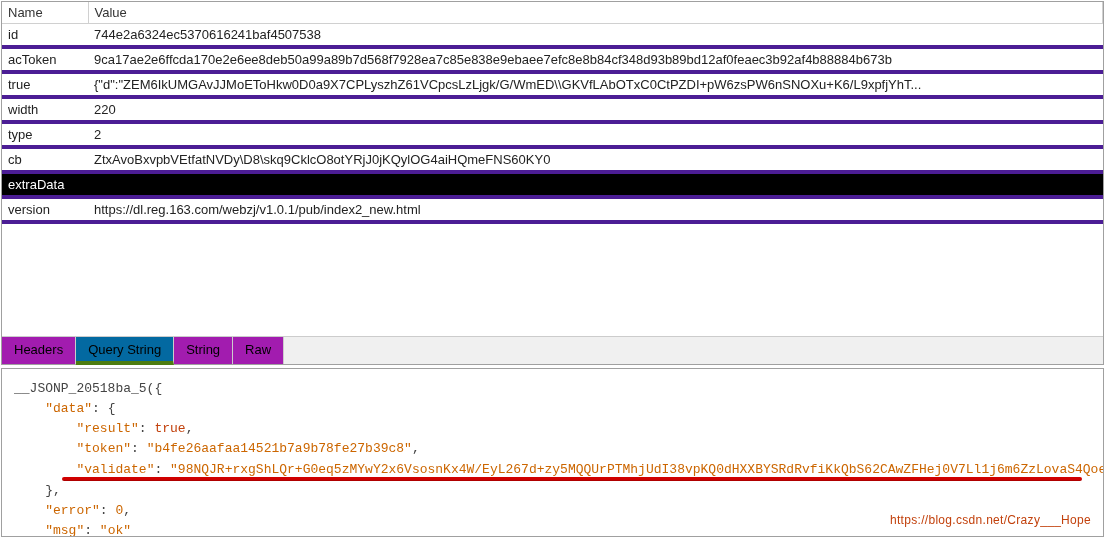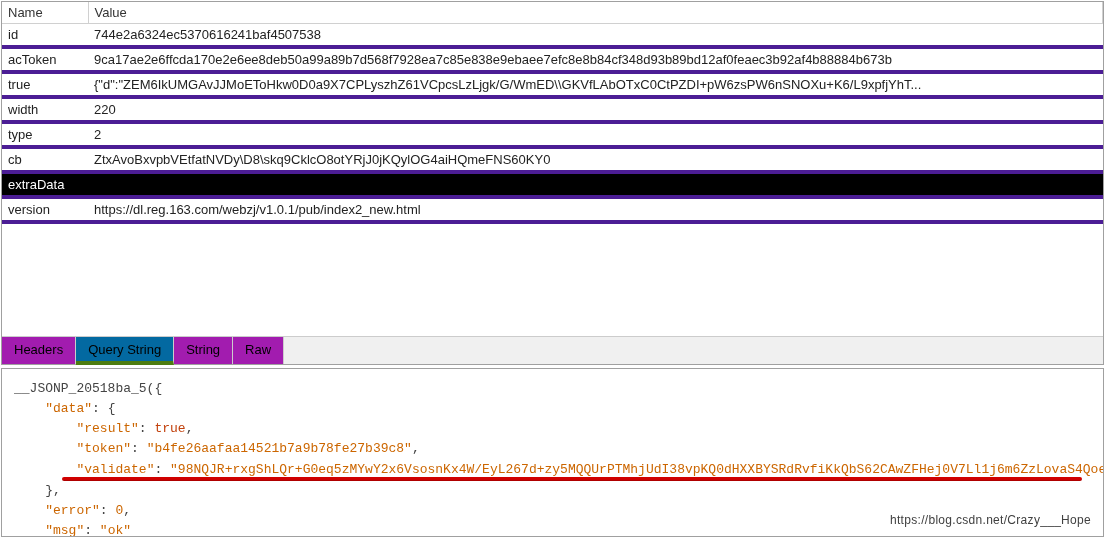--- a/index.html
+++ b/index.html
@@ -97,21 +97,21 @@
       border-radius: 2px;
       margin-top: -3px;
       margin-left: 48px;
       width: 1020px;
     }
     .watermark {
       position: absolute;
       right: 12px;
       bottom: 6px;
       font-size: 12px;
-      color: #404040;
+      color: #c2410c;
       font-family: -apple-system, Arial, sans-serif;
       letter-spacing: 0.3px;
     }
   </style>
 </head>
 <body>
 
 <div class="panel-top">
   <div class="table-container">
     <table>

